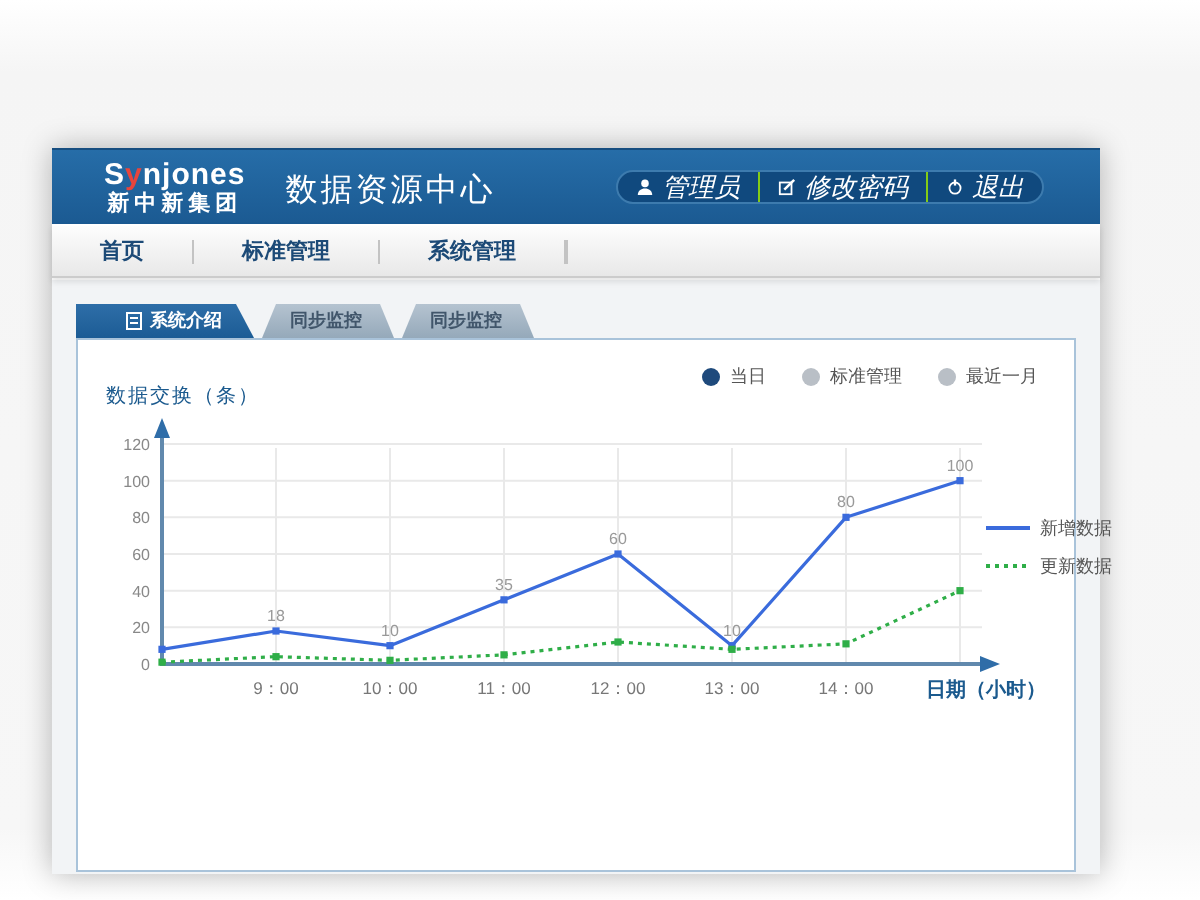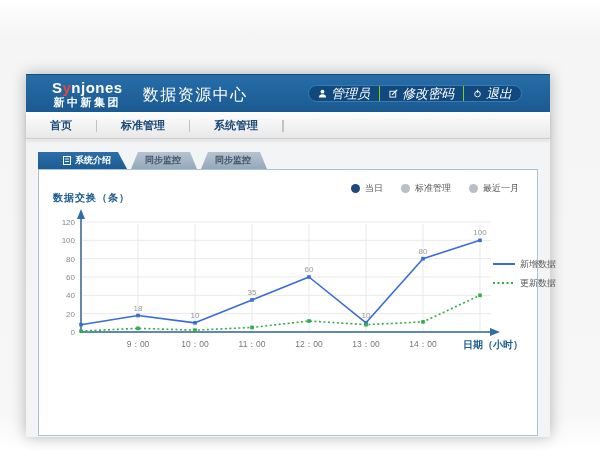--- a/index.html
+++ b/index.html
@@ -55,21 +55,21 @@
   }
   .tab .tab-ico { display:inline-flex; }
   .panel {
     position:absolute; left:12px; right:12px; top:29px; bottom:1px;
     background:#fff; border:1px solid #a9c3da;
   }
   .range-row { position:absolute; top:12px; right:18px; display:flex; gap:18px; }
   .range-opt { display:flex; align-items:center; gap:5px; font-size:9px; color:#555; cursor:pointer; }
   .radio-dot { width:9px; height:9px; border-radius:50%; background:#b9bfc6; }
   .range-opt.selected .radio-dot { background:#1f4a7c; }
-  .ylabel { position:absolute; top:21px; left:14px; font-size:10px; font-weight:bold; color:#1b5a8e; letter-spacing:1px; }
+  .ylabel { position:absolute; top:21px; left:14px; font-size:10px; font-weight:normal; color:#1b5a8e; letter-spacing:1px; }
   #chart { position:absolute; left:4px; top:36px; width:540px; height:160px; }
   .note { position:absolute; top:207px; left:10px; right:10px; text-align:center; font-size:9px; color:#999; line-height:1.5; }
   .note .prefix { color:#d43a32; }
 </style>
 </head>
 <body>
 
 <div class="page">
 
   <div class="header">

